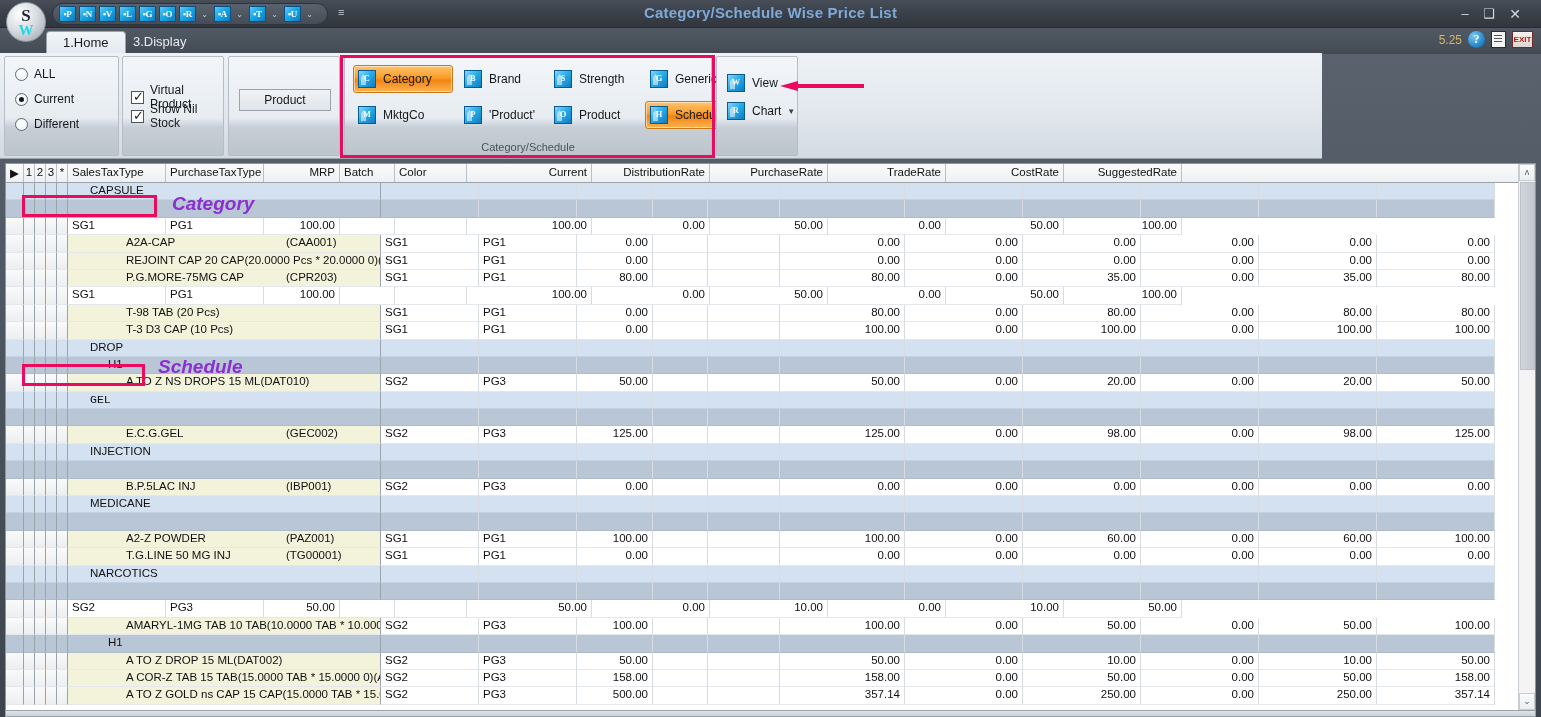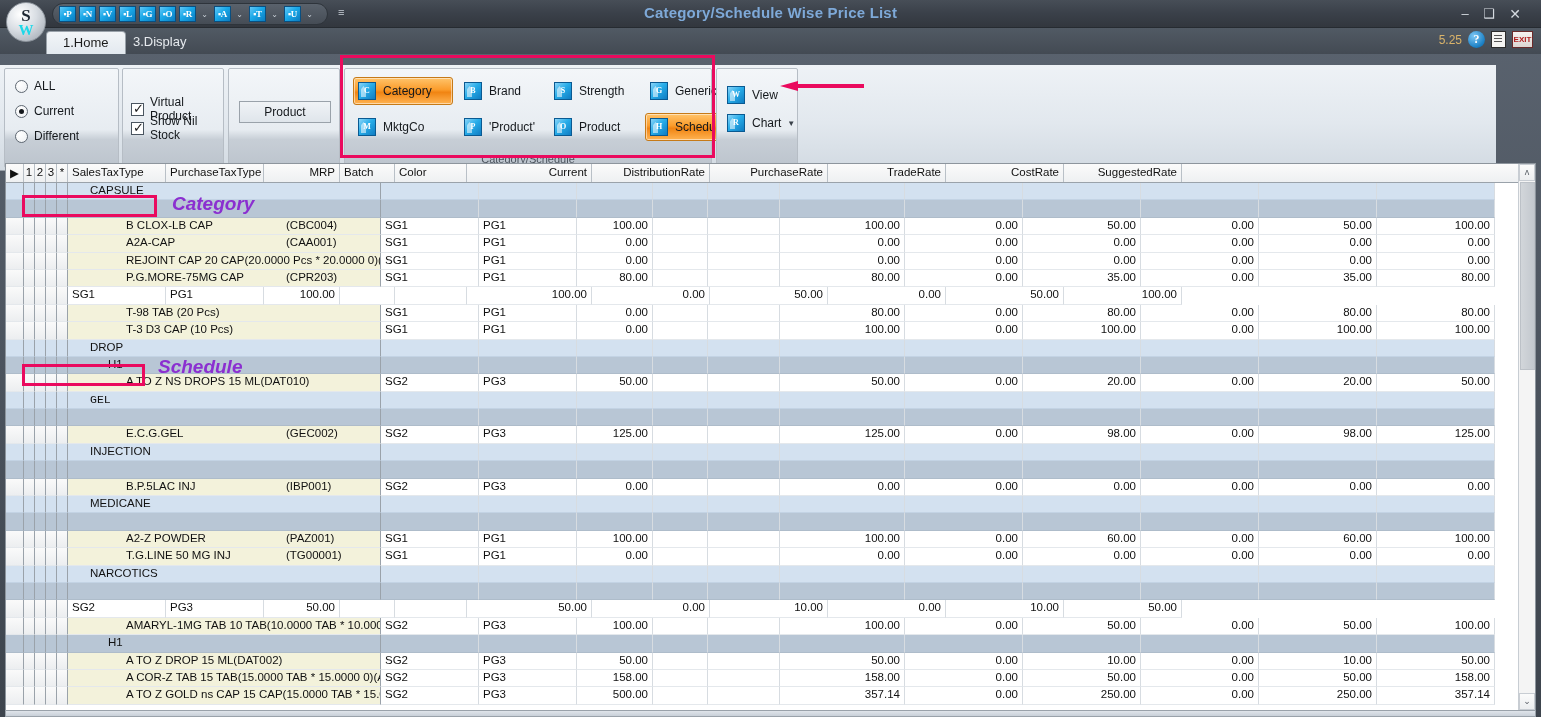--- a/index.html
+++ b/index.html
@@ -127,21 +127,21 @@
     color: #1b1b1b;
     border: 1px solid #9aa2aa;
     border-bottom: none;
     border-radius: 4px 4px 0 0;
   }
   #tab-home { left: 46px; }
   #tab-display { left: 117px; }
 
   
   #ribbon {
-    position: absolute; top: 65px; left: 0; width: 1496px; height: 106px;
+    position: absolute; top: 53px; left: 0; width: 1322px; height: 106px;
     background: linear-gradient(#eef2f6 0%, #e2e8ee 55%, #d2dae2 100%);
     border-bottom: 1px solid #9aa2aa;
   }
   .rgroup {
     position: absolute; top: 3px; height: 100px;
     background: linear-gradient(#f3f6f9 0%, #e7ecf1 62%, #c7ced6 72%, #bcc4cd 100%);
     border: 1px solid #b6bdc5;
     border-radius: 2px;
   }
   .rgroup-label {
@@ -519,21 +519,20 @@
           <div class="cell num" style="width: 118px;"></div>
           <div class="cell num" style="width: 118px;"></div>
           <div class="cell num" style="width: 118px;"></div>
         </div>
         <div class="row item">
           <div class="cell idx" style="width: 18px;"></div>
           <div class="cell idx" style="width: 11px;"></div>
           <div class="cell idx" style="width: 11px;"></div>
           <div class="cell idx" style="width: 11px;"></div>
           <div class="cell idx" style="width: 11px;"></div>
-          <div class="cell name" style="width: 313px; position: relative;"><span class="ind-item">B CLOX-LB CAP</span><span class="code" style="left: 218px; top: 1px;">(CBC004)</span></div>
           <div class="cell" style="width: 98px;">SG1</div>
           <div class="cell" style="width: 98px;">PG1</div>
           <div class="cell num" style="width: 76px;">100.00</div>
           <div class="cell" style="width: 55px;"></div>
           <div class="cell" style="width: 72px;"></div>
           <div class="cell num" style="width: 125px;">100.00</div>
           <div class="cell num" style="width: 118px;">0.00</div>
           <div class="cell num" style="width: 118px;">50.00</div>
           <div class="cell num" style="width: 118px;">0.00</div>
           <div class="cell num" style="width: 118px;">50.00</div>

